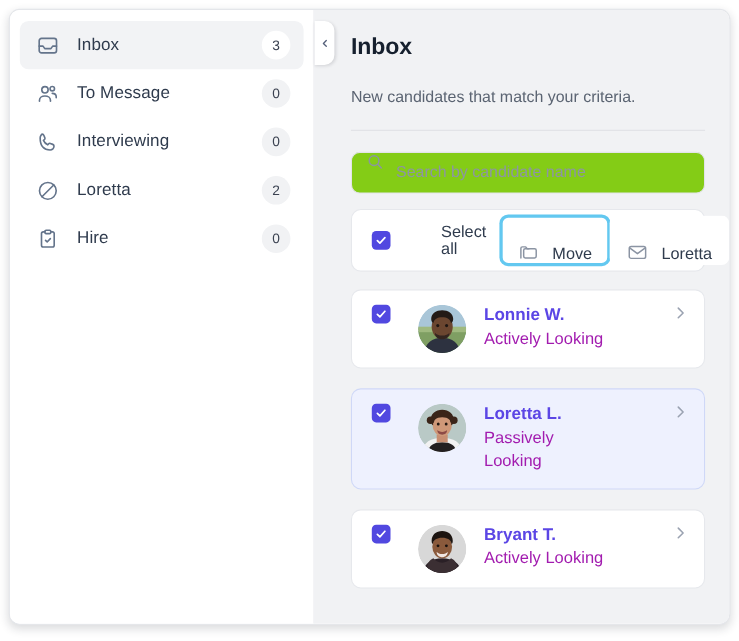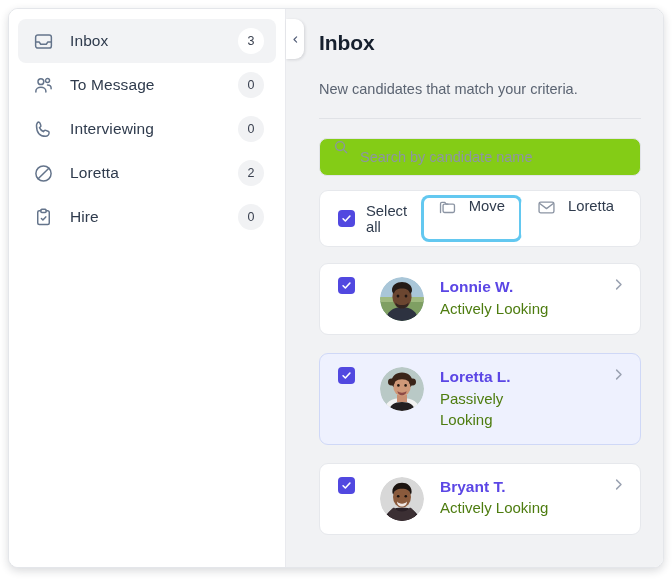--- a/index.html
+++ b/index.html
@@ -174,25 +174,25 @@
     flex: 0 0 17px;
     border-radius: 4px;
     background: #5148e0;
     display: flex;
     align-items: center;
     justify-content: center;
     margin-right: 11px;
   }
   .cbx svg { display:block; }
 
-  .tool-label { font-size: 14.8px; color: #2f3b4d; }
+  .tool-label { font-size: 14.8px; color: #2f3b4d; margin-left: 35px; }
 
   .tool-btn {
     display: flex;
-    align-items: flex-start;
+    align-items: flex-end;
     height: 45px;
     padding: 0 14px;
     border-radius: 7px;
     cursor: pointer;
     background: #ffffff;
     border: 2px solid transparent;
   }
   .tool-btn.focused {
     border-color: #63c8f0;
     box-shadow: 0 0 0 1px #63c8f0;
@@ -236,21 +236,21 @@
 
   .cand-info { flex: 1 1 auto; min-width: 0; }
   .cand-name {
     font-size: 15.5px;
     font-weight: bold;
     color: #5b46e5;
     line-height: 1.35;
   }
   .cand-status {
     font-size: 15px;
-    color: #4d7c0f;
+    color: #a21caf;
     line-height: 1.42;
   }
   .cand-status.wrap { max-width: 96px; }
 
   .chev { color: #9aa2b1; display: flex; flex: 0 0 auto; padding-left: 8px; }
 </style>
 </head>
 <body>
 
 <div class="app-frame">

